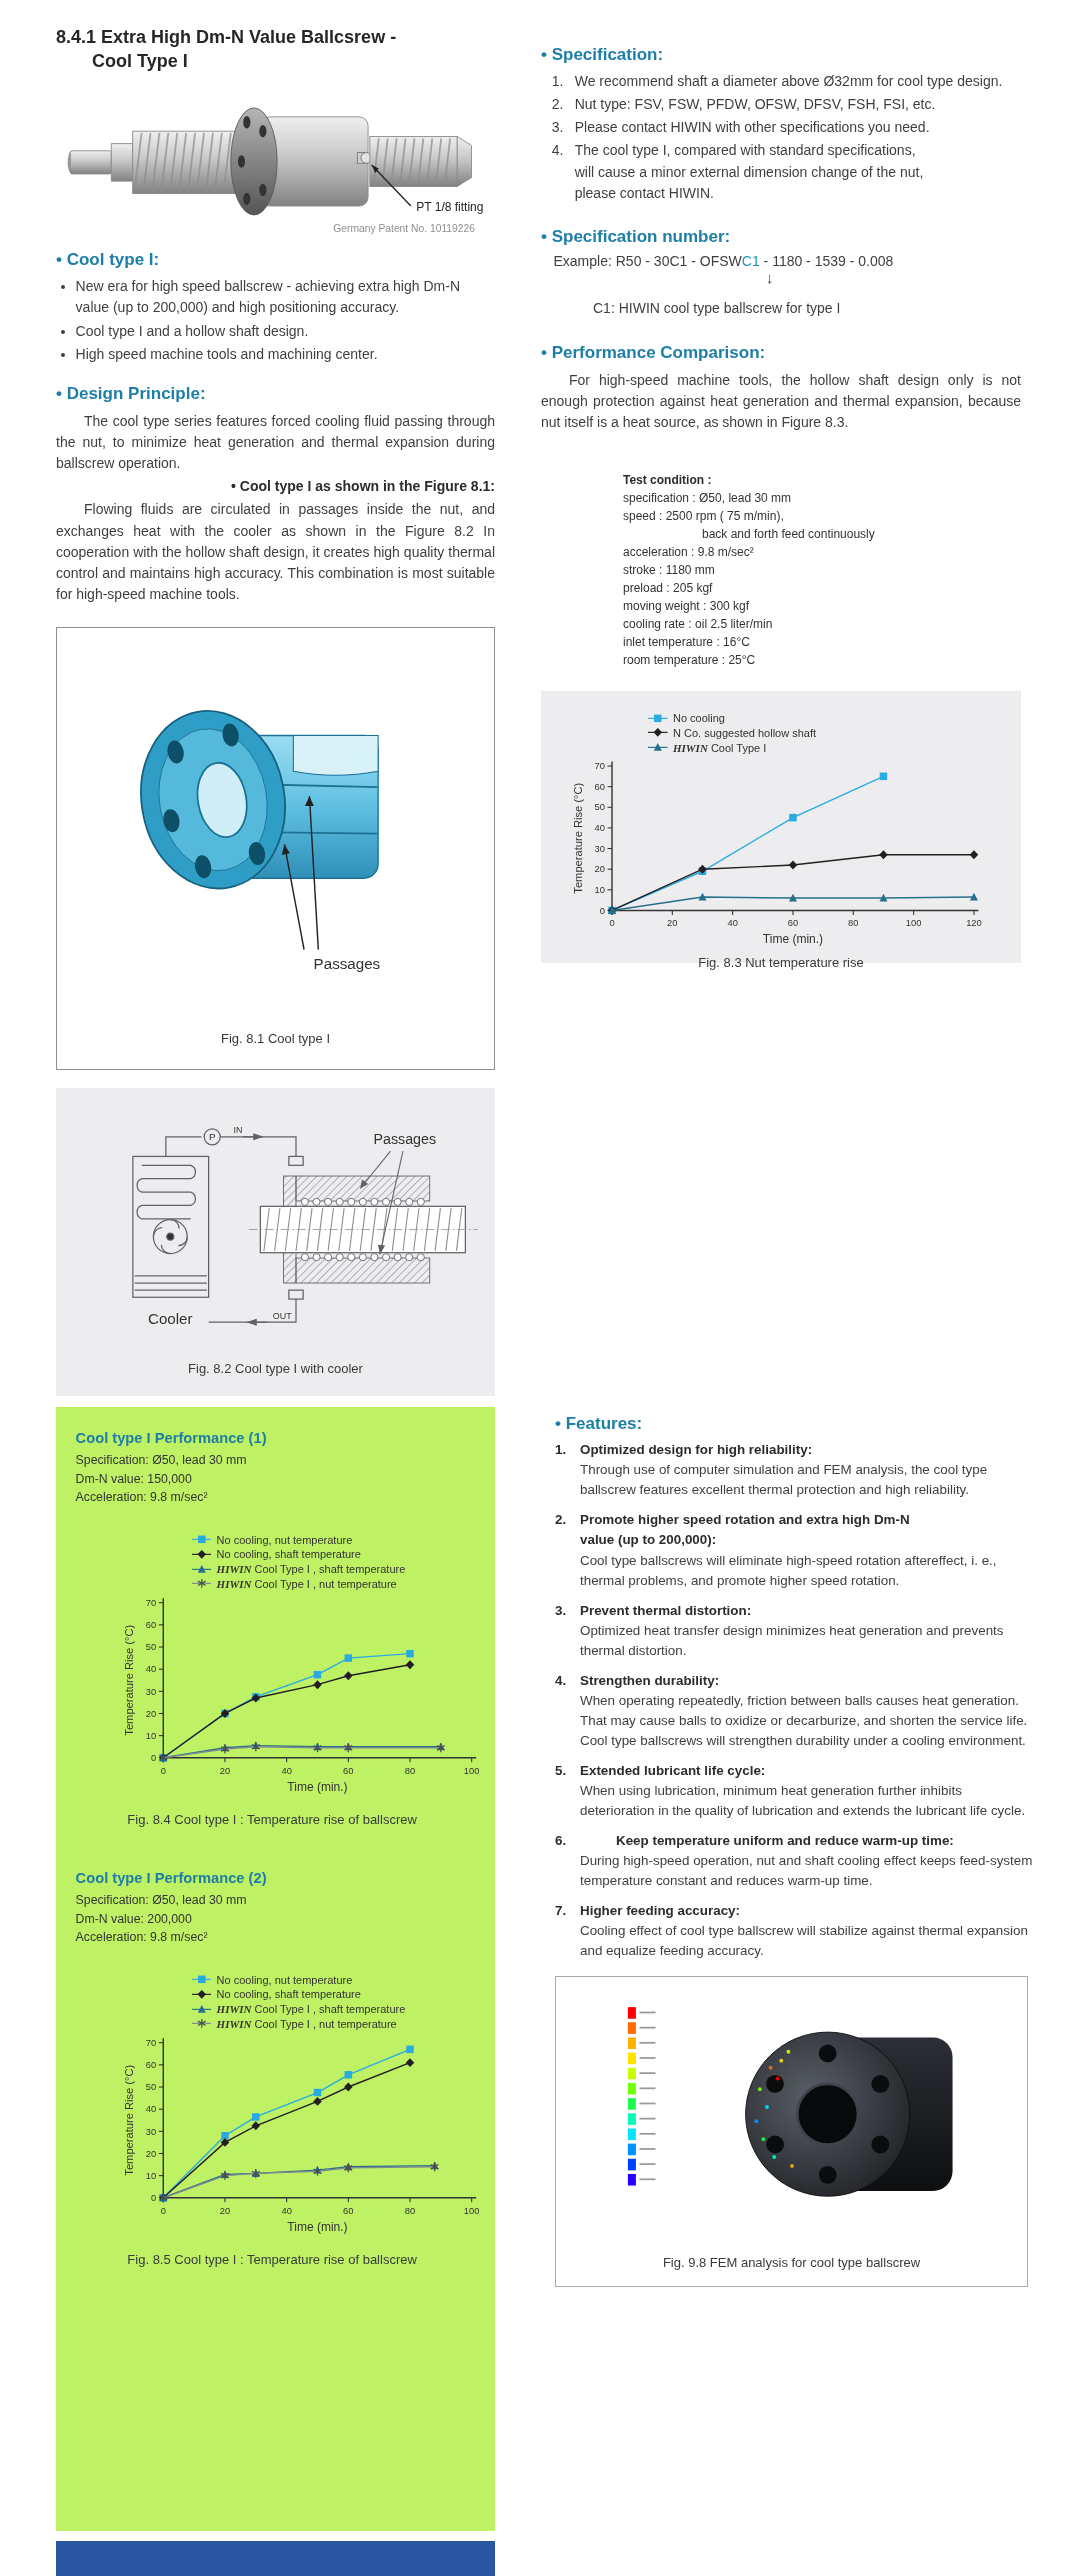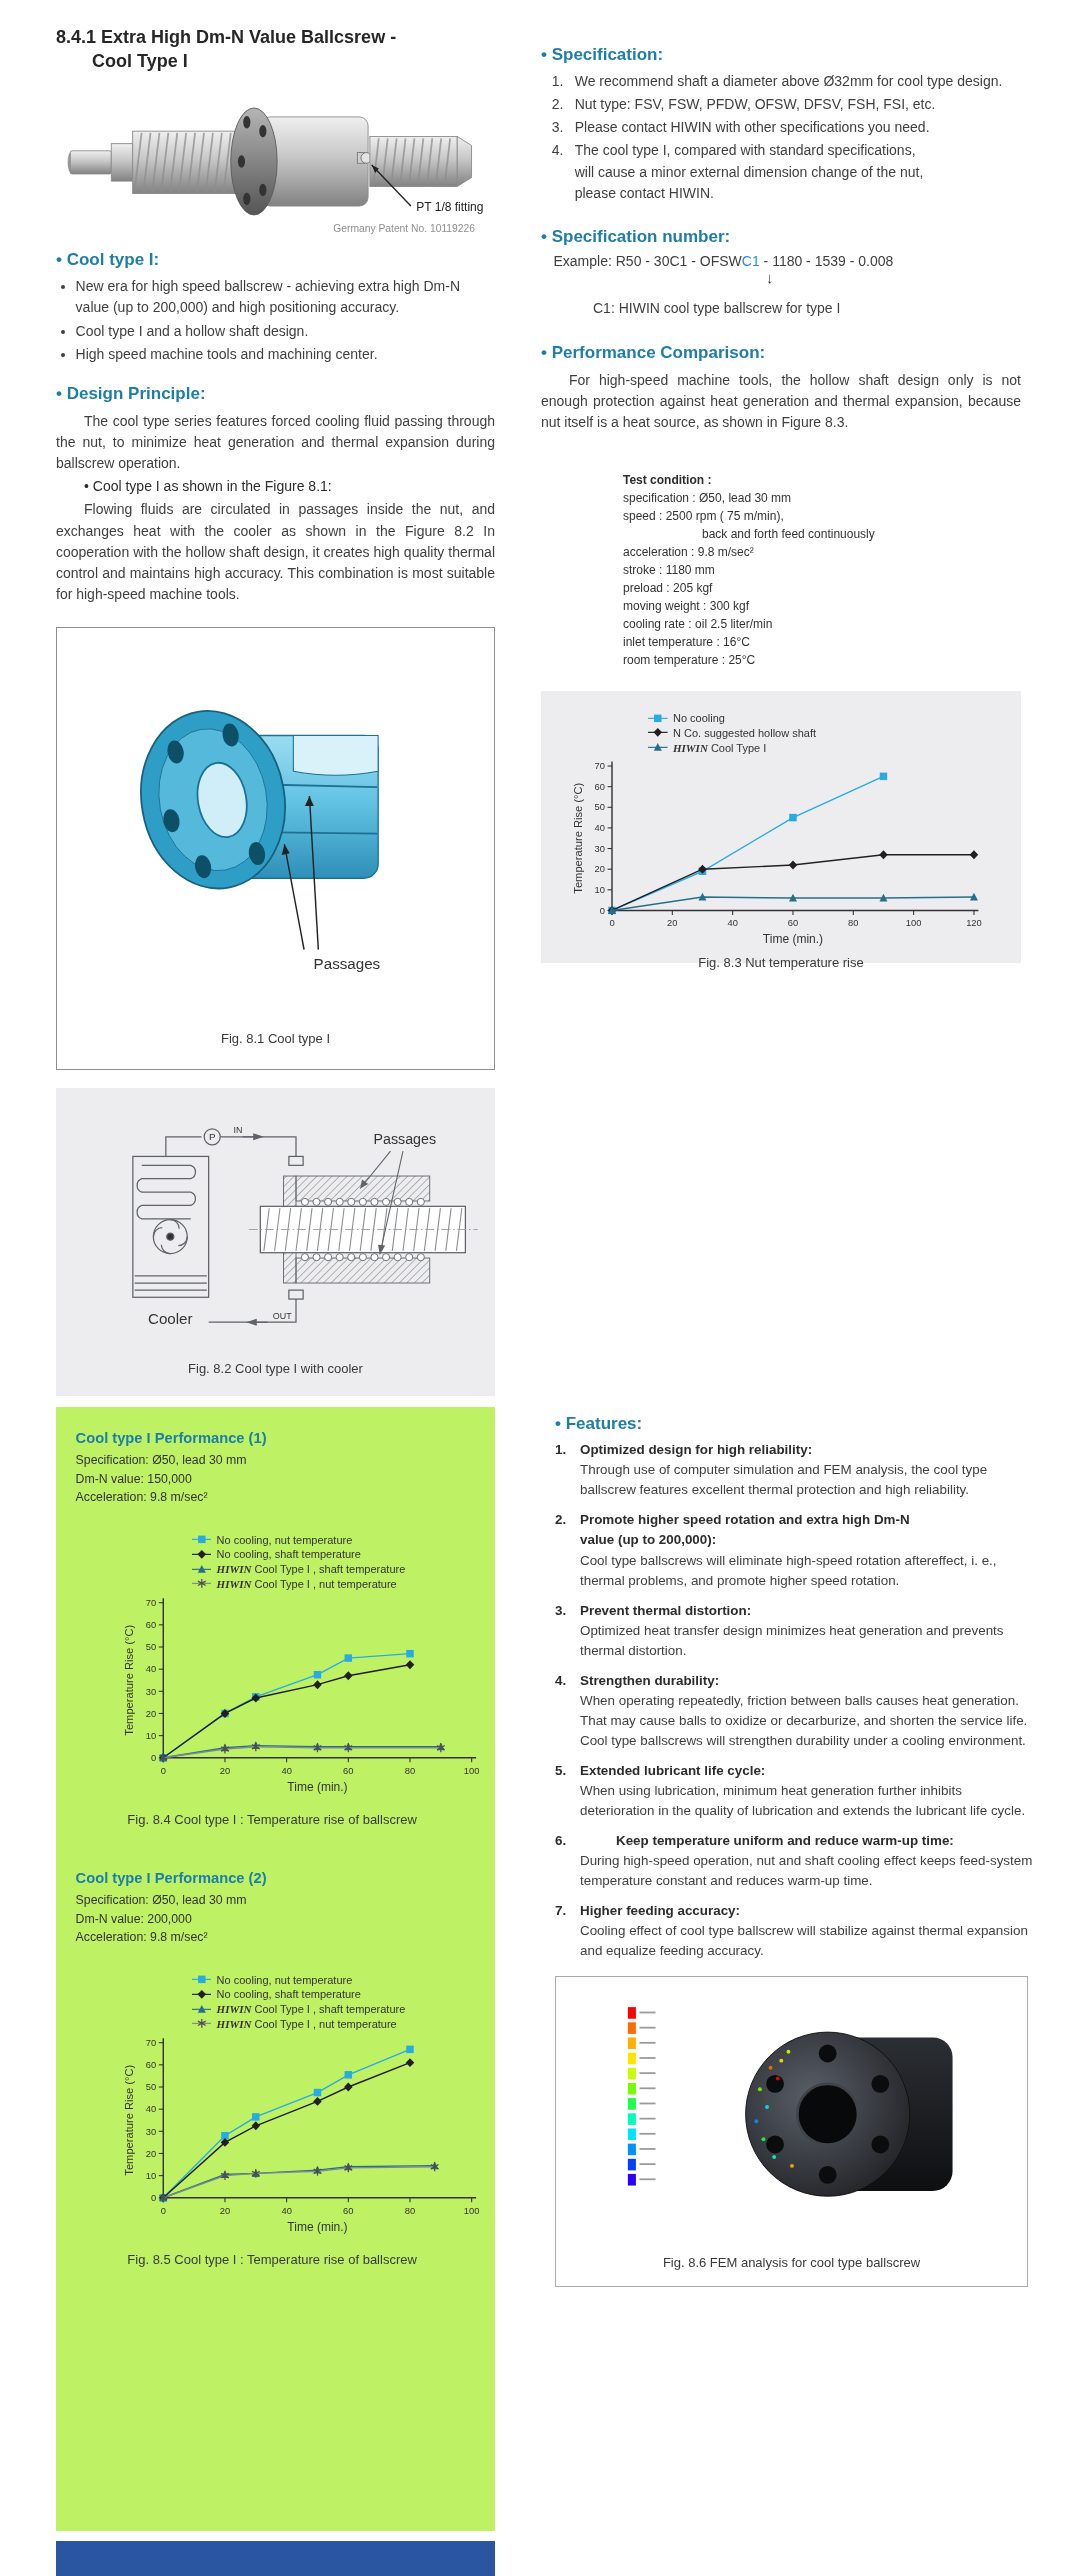--- a/index.html
+++ b/index.html
@@ -8,21 +8,21 @@
   svg text{font-family:"Liberation Sans", sans-serif;}
 
   .page-title{font-size:25px;font-weight:bold;color:#2193c6;margin:0 0 9px 0;}
   .subtitle{font-size:18px;font-weight:bold;color:#262626;line-height:1.35;}
   .subtitle .line2{padding-left:36px;}
 
   .sec-heading{color:#1d7ea8;font-weight:bold;font-size:17px;margin:0 0 6.2px 0;}
   .body-text{font-size:14px;line-height:1.52;color:#3f3f3f;}
   .justify{text-align:justify;}
   .indent{text-indent:2em;}
-  .bold-dark{color:#2c2c2c;font-weight:normal;}
+  .bold-dark{color:#2c2c2c;font-weight:bold;text-align:right;}
 
   ul.bullets{margin:1.8px 0 0 0;padding-left:19.6px;}
   ul.bullets li{margin-bottom:1.8px;}
 
   .num-item{display:grid;grid-template-columns:23px 1fr;margin-bottom:1.8px;}
   .num-item .no{color:#3f3f3f;}
 
   .patent{font-size:10.3px;color:#8f8f8f;text-align:right;width:419px;margin-top:-3.6px;}
 
   .box-bordered{background:#fff;border:1.3px solid #8f8f8f;box-sizing:border-box;
@@ -721,19 +721,19 @@
           <circle cx="214" cy="120" r="2.2" fill="#74fd00"></circle>
             <circle cx="222" cy="140" r="2.2" fill="#00e4fd"></circle>
           <circle cx="234" cy="108" r="2.2" fill="#fd0000"></circle>
             <circle cx="210" cy="156" r="2.2" fill="#0093fd"></circle>
           <circle cx="246" cy="78" r="2.2" fill="#c8fd00"></circle>
             <circle cx="218" cy="176" r="2.2" fill="#1efd4e"></circle>
           <circle cx="230" cy="196" r="2.2" fill="#00fdb9"></circle>
             <circle cx="250" cy="206" r="2.2" fill="#fdb100"></circle>
         </g>
       </svg>
-      <div class="fig-caption" style="margin-top:auto;margin-bottom:16px;">Fig. 8.6 FEM analysis for cool type ballscrew</div>
+      <div class="fig-caption" style="margin-top:auto;margin-bottom:16px;">Fig. 9.8 FEM analysis for cool type ballscrew</div>
     </div>
   </div>
 
   <div id="footer-bar"></div>
 </div>
 
 
 </body></html>

